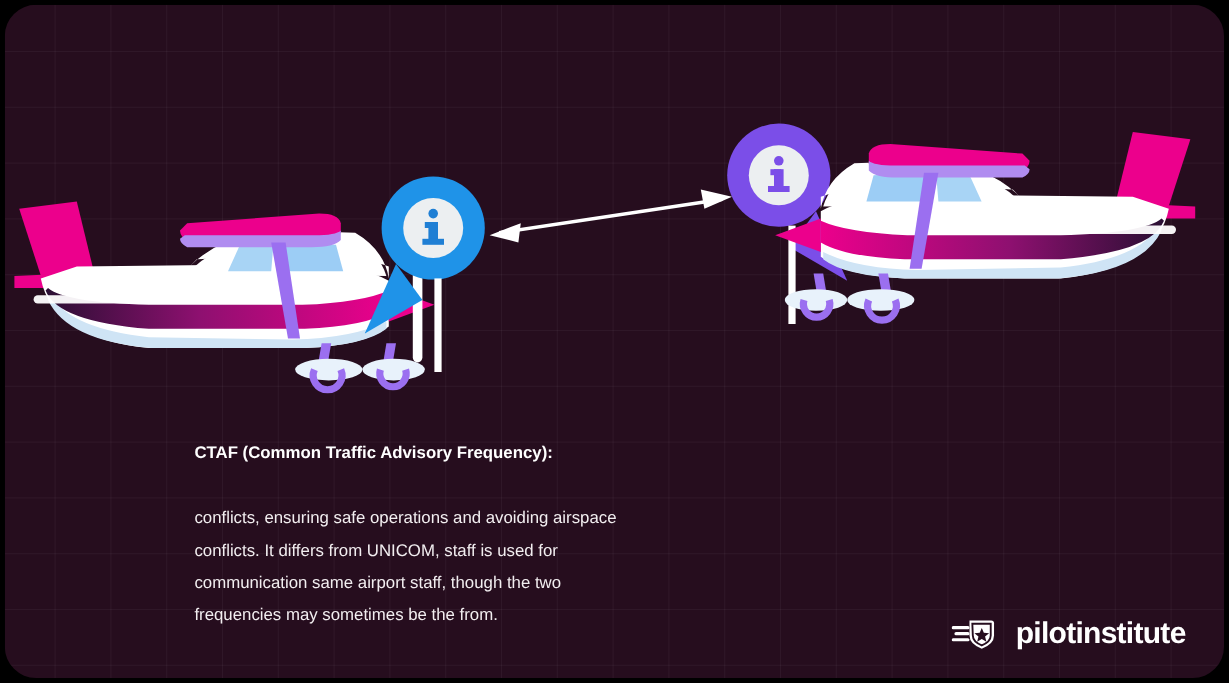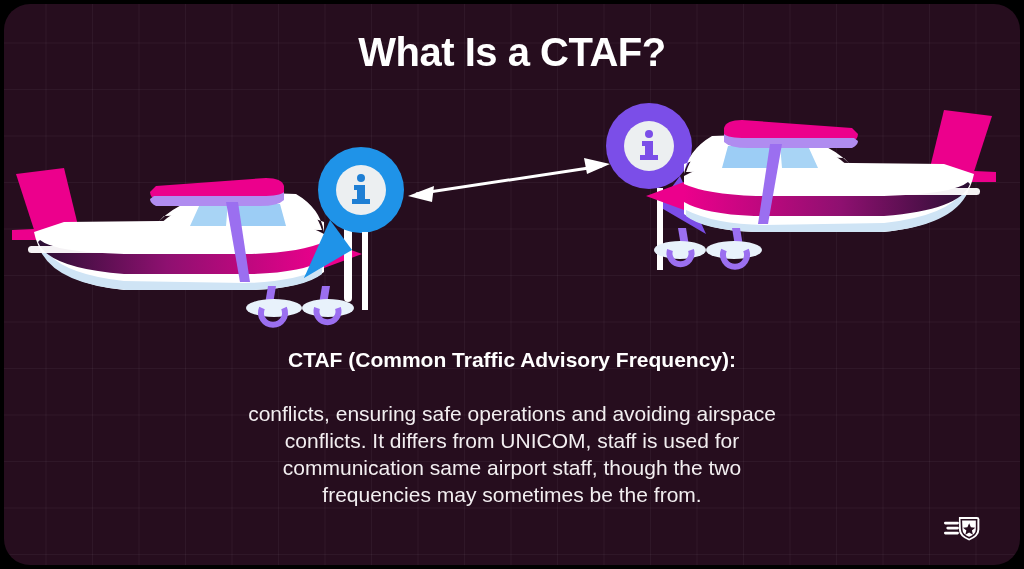--- a/index.html
+++ b/index.html
@@ -24,42 +24,41 @@
     position:absolute;top:26px;left:0;width:100%;
     text-align:center;
     color:#ffffff;
     font-size:40px;
     font-weight:bold;
     letter-spacing:-0.5px;
   }
   .stage{position:absolute;left:0;top:78px;width:1016px;height:260px;}
   .body-text{
     position:absolute;left:50%;transform:translateX(-50%);
-    top:342px;width:700px;
-    text-align:center;color:#f2eef0;
-    font-size:21px;line-height:27px;
+    top:360px;width:700px;
+    text-align:left;color:#f2eef0;
+    font-size:14px;line-height:27px;
   }
   .body-text .lead{font-weight:bold;display:block;color:#ffffff;}
   .logo{
     position:absolute;right:32px;bottom:22px;
     display:flex;align-items:center;gap:9px;
   }
   .logo-mark{width:44px;height:30px;display:block;}
   .logo-text{
     color:#ffffff;font-size:25px;font-weight:bold;letter-spacing:-0.6px;
     line-height:1;
   }
   svg{display:block;}
 </style>
 </head>
 <body>
 
 <div class="card">
 
-  <div class="title">What Is a CTAF?</div>
 
   <div class="stage">
     <svg width="1016" height="260" viewBox="0 0 1016 260">
       <defs>
         <linearGradient id="stripeL" x1="0" y1="0" x2="1" y2="0">
           <stop offset="0%" stop-color="#2a0f33"></stop>
           <stop offset="45%" stop-color="#8e1070"></stop>
           <stop offset="100%" stop-color="#ec008c"></stop>
         </linearGradient>
         <linearGradient id="stripeR" x1="1" y1="0" x2="0" y2="0">
@@ -180,15 +179,16 @@
 
   <div class="logo">
     <svg class="logo-mark" viewBox="0 0 56 38">
       <rect x="0" y="11" width="19" height="3.4" rx="1.7" fill="#ffffff"></rect>
       <rect x="3" y="17.4" width="16" height="3.4" rx="1.7" fill="#ffffff"></rect>
       <rect x="0" y="23.8" width="19" height="3.4" rx="1.7" fill="#ffffff"></rect>
       <path d="M19 5 L42 5 Q45 5 45 8 L45 21 Q45 30 32 35 Q19 30 19 21 L19 8 Q19 5 19 5 Z" fill="#ffffff"></path>
       <path d="M22 8.5 L41.5 8.5 L41.5 21 Q41.5 27.5 32 31.5 Q22.5 27.5 22.5 21 Z" fill="none" stroke="#260d1e" stroke-width="2"></path>
       <path d="M32 13 L34.2 18.2 L39.8 18.6 L35.5 22.2 L36.9 27.6 L32 24.6 L27.1 27.6 L28.5 22.2 L24.2 18.6 L29.8 18.2 Z" fill="#260d1e"></path>
     </svg>
+    <span class="logo-text">pilotinstitute</span>
   </div>
 
 </div>
 
 </body></html>

